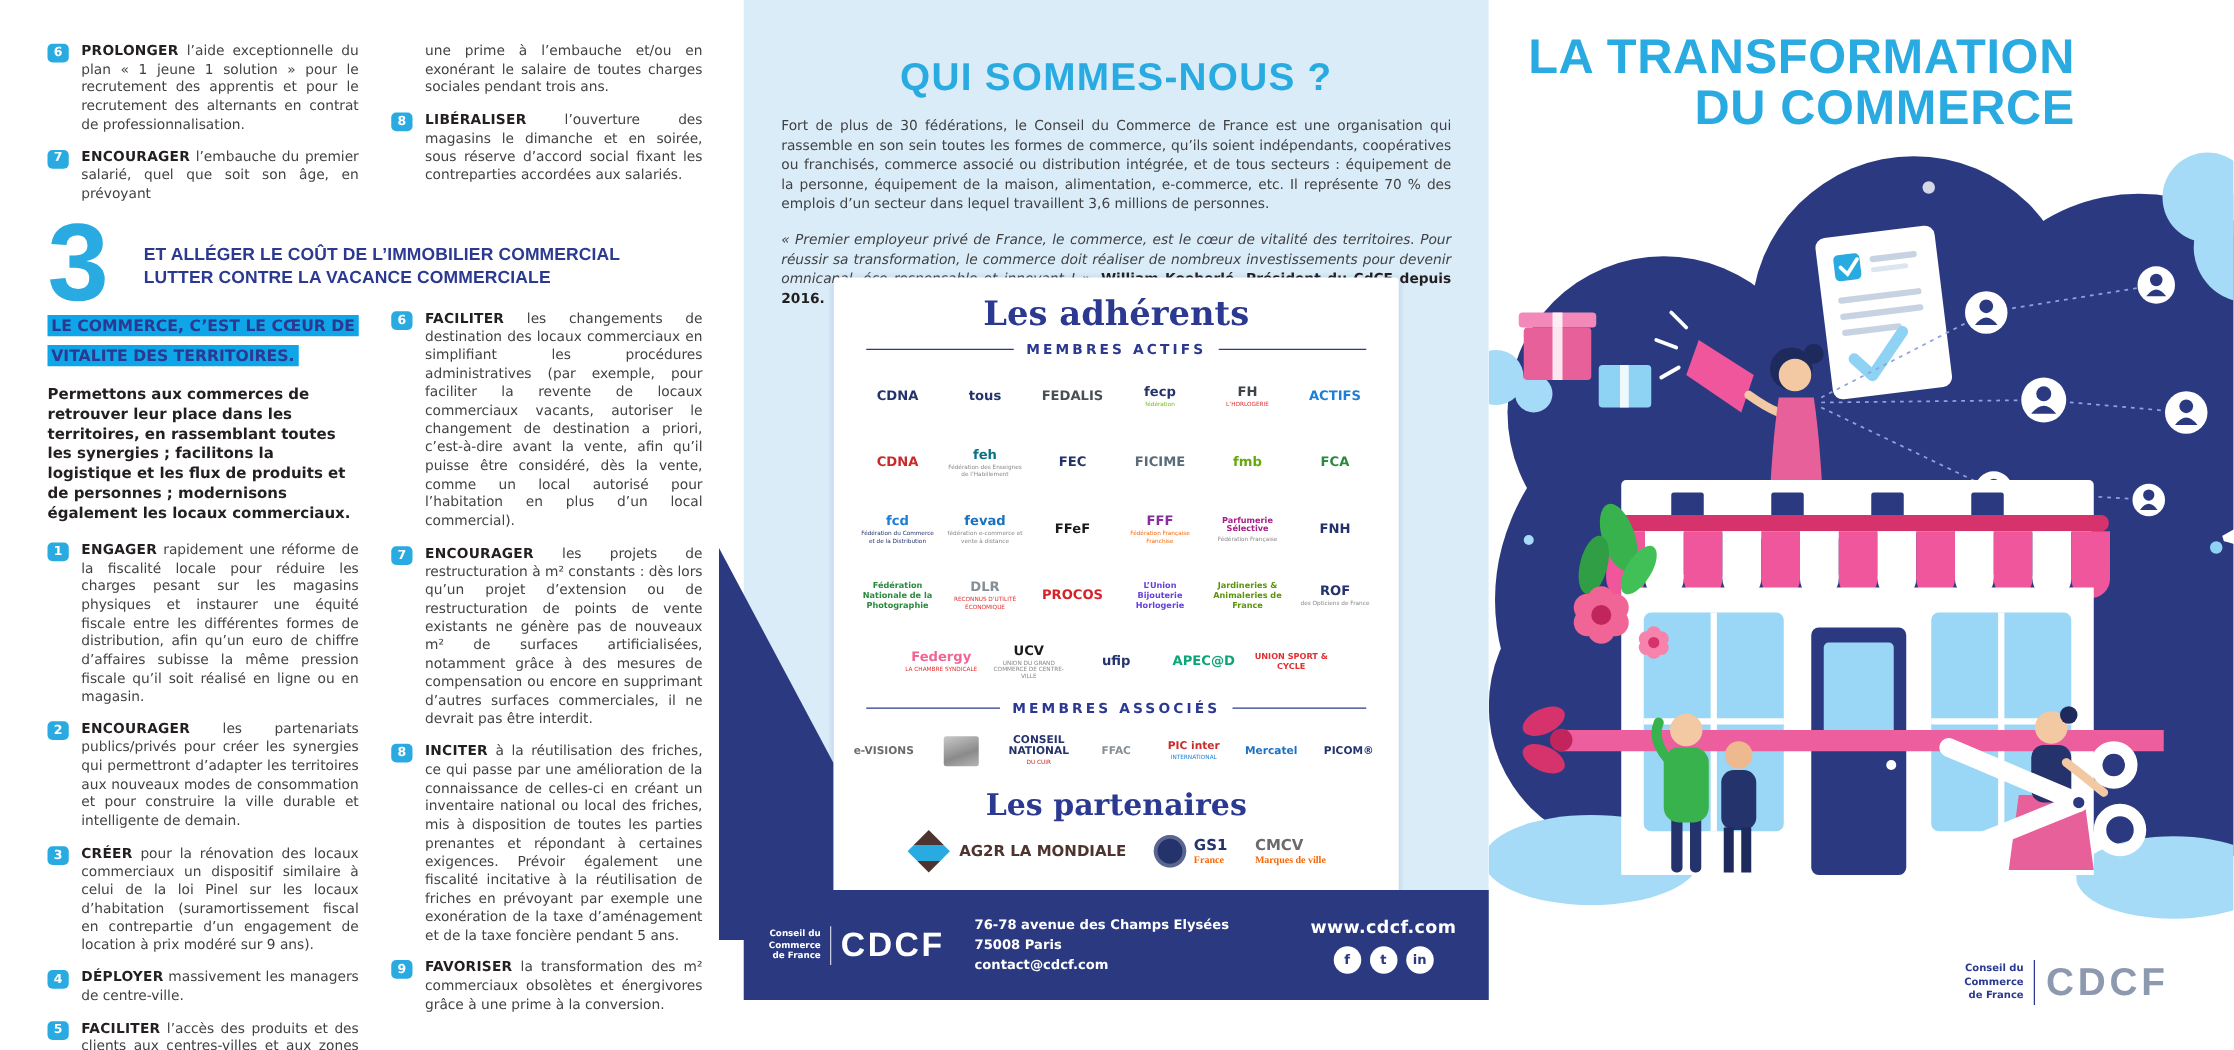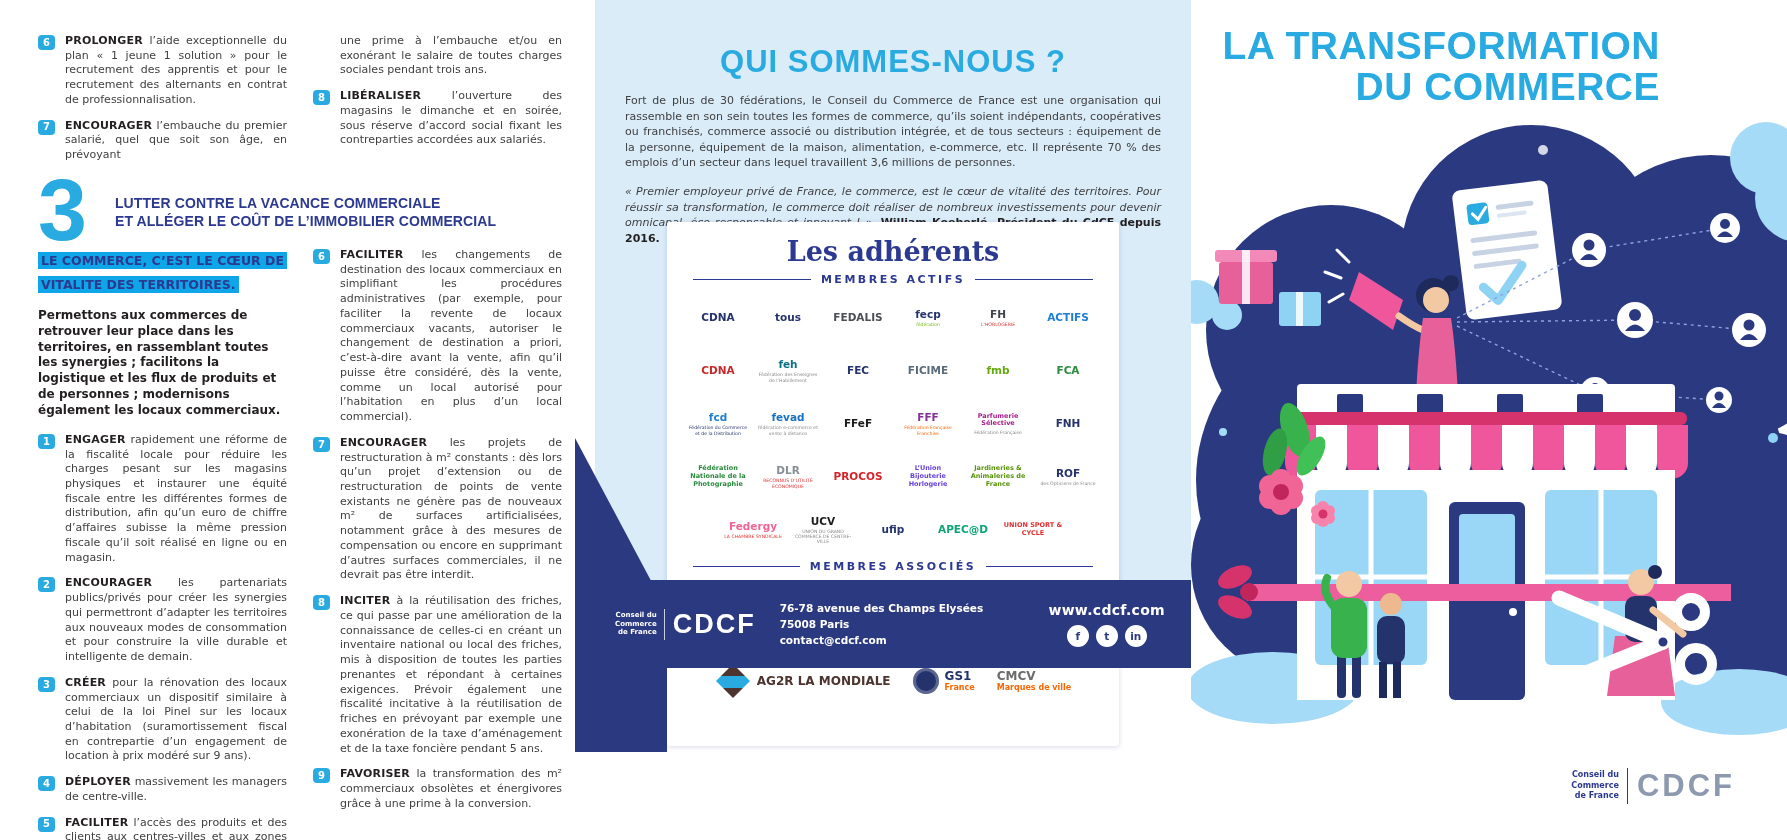--- a/index.html
+++ b/index.html
@@ -22,21 +22,21 @@
             font-family:"Liberation Sans",sans-serif;}
   .sec3-title{margin-top:22px;font-size:14px;font-weight:800;color:#2B3990;line-height:1.3;
               letter-spacing:.1px;font-family:"Liberation Sans",sans-serif;}
   .p1-cols{position:absolute;top:248px;left:38px;width:526px;display:flex;gap:26px;}
   .hl-wrap{margin:0 0 10px 0;line-height:1.5;}
   .highlight{display:inline;background:#0ea5e9;color:#2B3990;font-weight:800;font-size:12.5px;
              padding:1px 3px;-webkit-box-decoration-break:clone;box-decoration-break:clone;}
   .intro{font-weight:800;color:#231F20;font-size:12px;line-height:1.32;margin:12px 0 14px 0;}
 
   
-  .panel2{position:absolute;left:595px;top:0;width:596px;height:668px;background:#D9ECF8;}
+  .panel2{position:absolute;left:595px;top:0;width:596px;height:800px;background:#D9ECF8;}
   .qui-title{margin:0;padding-top:44px;text-align:center;color:#29ABE2;font-size:31px;
              font-weight:800;letter-spacing:1px;font-family:"Liberation Sans",sans-serif;}
   .center-text{margin:13px auto 0;width:536px;font-size:11px;line-height:1.42;text-align:justify;color:#414042;}
   .quote{font-style:italic;}
   .quote b{font-style:normal;color:#231F20;}
   .card{position:absolute;left:72px;top:222px;width:452px;height:524px;background:#fff;
         border-radius:3px;box-shadow:0 1px 5px rgba(43,58,128,.18);z-index:2;box-sizing:border-box;
         padding:12px 0 0 0;}
   .card-title{font-family:"DejaVu Serif","Liberation Serif",serif;font-weight:bold;color:#2B3990;
               font-size:27px;text-align:center;margin:2px 0 6px 0;}
@@ -57,21 +57,21 @@
   .assoc .logo-tile{width:56px;height:36px;}
   .assoc .logo-name{font-size:8.5px;}
   .partner-row{display:flex;justify-content:center;align-items:center;gap:22px;padding:4px 10px;}
   .partner-tile{display:flex;align-items:center;gap:6px;text-align:left;}
   .p-icon{display:inline-block;}
   .p-icon[data-icon="diamond"]{width:24px;height:24px;transform:rotate(45deg);
         background:linear-gradient(135deg,#4E342E 36%,#29ABE2 36% 72%,#4E342E 72%);margin:0 6px;}
   .p-icon[data-icon="circle"]{width:26px;height:26px;border-radius:50%;background:#24336B;
         box-shadow:inset 0 0 0 3px rgba(255,255,255,.25);}
   .p-name{display:block;font-size:12px;font-weight:bold;line-height:1.05;}
-  .p-sub{display:block;font-size:8px;font-weight:bold;}
+  .p-sub{display:block;font-size:8px;font-weight:bold;font-family:Liberation Serif, serif;}
   .p-sub:empty{display:none;}
   .footerbar{position:absolute;left:0;bottom:0;width:100%;height:88px;background:#2B3A80;z-index:2;
              display:flex;align-items:center;box-sizing:border-box;padding:0 20px;color:#fff;}
   .f-logo{display:flex;align-items:center;}
   .f-logo-small{font-size:7px;line-height:1.25;font-weight:600;white-space:pre-line;text-align:right;
                 margin-right:7px;}
   .f-logo-main{font-size:27px;font-weight:bold;letter-spacing:2px;border-left:1px solid rgba(255,255,255,.75);
                padding-left:8px;font-family:"Liberation Sans",sans-serif;}
   .f-address{margin-left:24px;font-size:10.5px;font-weight:bold;line-height:1.55;}
   .f-right{margin-left:auto;text-align:center;padding-right:6px;}
@@ -125,22 +125,22 @@
             <b>LIBÉRALISER</b>
             <span>l’ouverture des magasins le dimanche et en soirée, sous réserve d’accord social fixant les contreparties accordées aux salariés.</span>
           </p>
         </div>
     </div>
   </div>
 
   <div class="sec3">
     <div class="sec3-num">3</div>
     <div class="sec3-title">
+      <div>ET ALLÉGER LE COÛT DE L’IMMOBILIER COMMERCIAL</div>
       <div>LUTTER CONTRE LA VACANCE COMMERCIALE</div>
-      <div>ET ALLÉGER LE COÛT DE L’IMMOBILIER COMMERCIAL</div>
     </div>
   </div>
 
   <div class="p1-cols">
     <div class="p1-col">
       <p class="hl-wrap"><span class="highlight">LE COMMERCE, C’EST LE CŒUR DE VITALITE DES TERRITOIRES.</span></p>
       <p class="intro">Permettons aux commerces de retrouver leur place dans les territoires, en rassemblant toutes les synergies ; facilitons la logistique et les flux de produits et de personnes ; modernisons également les locaux commerciaux.</p>
       <div>
 
           <p class="action">

